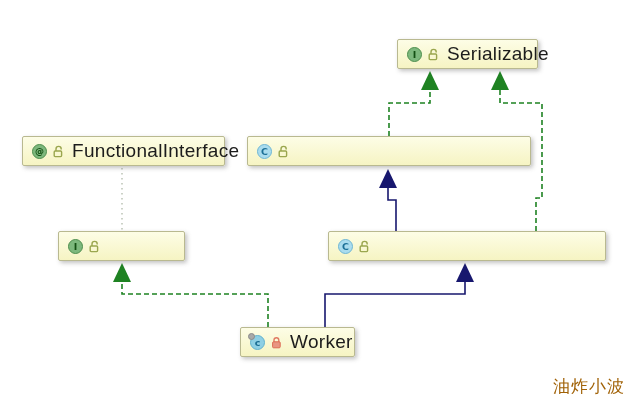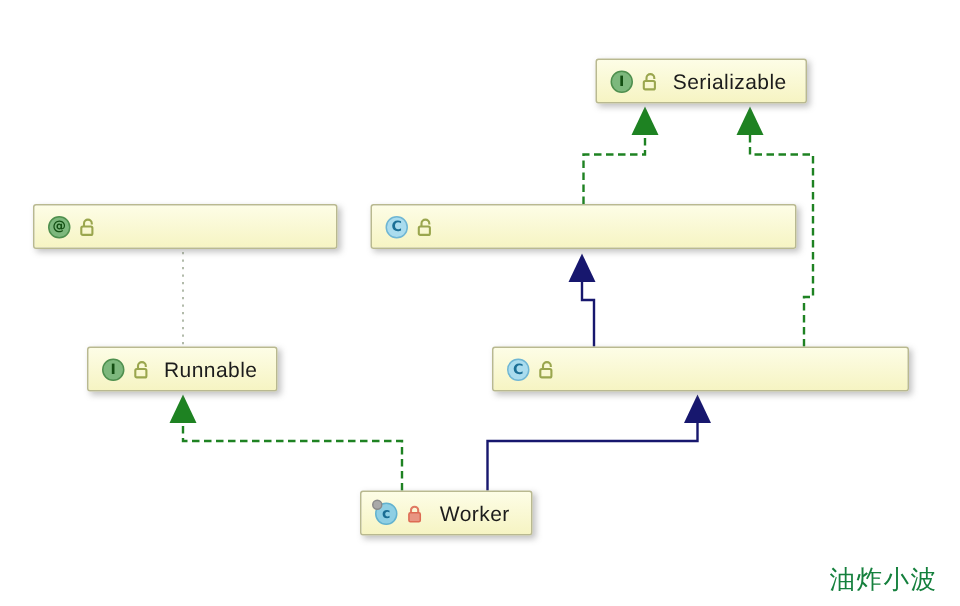--- a/index.html
+++ b/index.html
@@ -12,21 +12,21 @@
 
   .node {
     position:absolute; height:30px; display:flex; align-items:center;
     padding:0 9px; gap:6px;
     background:linear-gradient(to bottom,#fdfde6,#f6f4c3);
     border:1px solid #b9b990; border-radius:2px;
     box-shadow:2px 2px 4px rgba(120,120,120,0.45);
     cursor:default;
   }
   .node .label {
-    flex:1; text-align:center; font-size:14px; color:#1c1c1c;
+    flex:1; text-align:center; font-size:19px; color:#1c1c1c;
     white-space:nowrap; letter-spacing:0.3px; padding:0 2px;
   }
   .badge {
     position:relative; width:15px; height:15px; border-radius:50%;
     display:flex; align-items:center; justify-content:center;
     font-size:9.5px; font-weight:bold; flex:0 0 auto;
     font-family:"DejaVu Sans", sans-serif;
   }
   .badge.iface { background:#7db87d; border:1px solid #4e8f4e; color:#134f13; }
   .badge.anno  { background:#7db87d; border:1px solid #4e8f4e; color:#134f13; font-size:9px; }
@@ -40,21 +40,21 @@
 
   #n-serializable { left:397px; top:39px;  width:141px; }
   #n-functional   { left:22px;  top:136px; width:203px; }
   #n-aos          { left:247px; top:136px; width:284px; }
   #n-runnable     { left:58px;  top:231px; width:127px; }
   #n-aqs          { left:328px; top:231px; width:278px; }
   #n-worker       { left:240px; top:327px; width:115px; }
 
   .watermark {
     position:absolute; left:553px; top:375px; width:80px;
-    font-size:17px; color:#15803d; letter-spacing:1px; white-space:nowrap;
+    font-size:17px; color:#a16207; letter-spacing:1px; white-space:nowrap;
   }
 </style>
 </head>
 <body>
 
 <div class="canvas">
 
   <svg class="edges" viewBox="0 0 640 404" xmlns="http://www.w3.org/2000/svg">
 
     <polyline points="389,136 389,103 430,103 430,90" fill="none" stroke="#1e8222" stroke-width="1.6" stroke-dasharray="5,3"></polyline>
@@ -83,37 +83,37 @@
     </svg>
     <span class="label">Serializable</span>
   </div>
 
   <div class="node" id="n-functional">
     <span class="badge anno">@</span>
     <svg class="lock" width="11" height="13" viewBox="0 0 11 13">
       <path d="M3 6 V4 a2.6 2.6 0 0 1 5.2 0 v0.6" fill="none" stroke="#9aa64e" stroke-width="1.4"></path>
       <rect x="1.2" y="6" width="7.4" height="5.6" rx="1" fill="none" stroke="#9aa64e" stroke-width="1.4"></rect>
     </svg>
+    <span class="label">FunctionalInterface</span>
   </div>
 
   <div class="node" id="n-aos">
     <span class="badge clazz">C</span>
     <svg class="lock" width="11" height="13" viewBox="0 0 11 13">
       <path d="M3 6 V4 a2.6 2.6 0 0 1 5.2 0 v0.6" fill="none" stroke="#9aa64e" stroke-width="1.4"></path>
       <rect x="1.2" y="6" width="7.4" height="5.6" rx="1" fill="none" stroke="#9aa64e" stroke-width="1.4"></rect>
     </svg>
   </div>
 
   <div class="node" id="n-runnable">
     <span class="badge iface">I</span>
     <svg class="lock" width="11" height="13" viewBox="0 0 11 13">
       <path d="M3 6 V4 a2.6 2.6 0 0 1 5.2 0 v0.6" fill="none" stroke="#9aa64e" stroke-width="1.4"></path>
       <rect x="1.2" y="6" width="7.4" height="5.6" rx="1" fill="none" stroke="#9aa64e" stroke-width="1.4"></rect>
     </svg>
-    <span class="label">Runnable</span>
   </div>
 
   <div class="node" id="n-aqs">
     <span class="badge clazz">C</span>
     <svg class="lock" width="11" height="13" viewBox="0 0 11 13">
       <path d="M3 6 V4 a2.6 2.6 0 0 1 5.2 0 v0.6" fill="none" stroke="#9aa64e" stroke-width="1.4"></path>
       <rect x="1.2" y="6" width="7.4" height="5.6" rx="1" fill="none" stroke="#9aa64e" stroke-width="1.4"></rect>
     </svg>
   </div>
 

